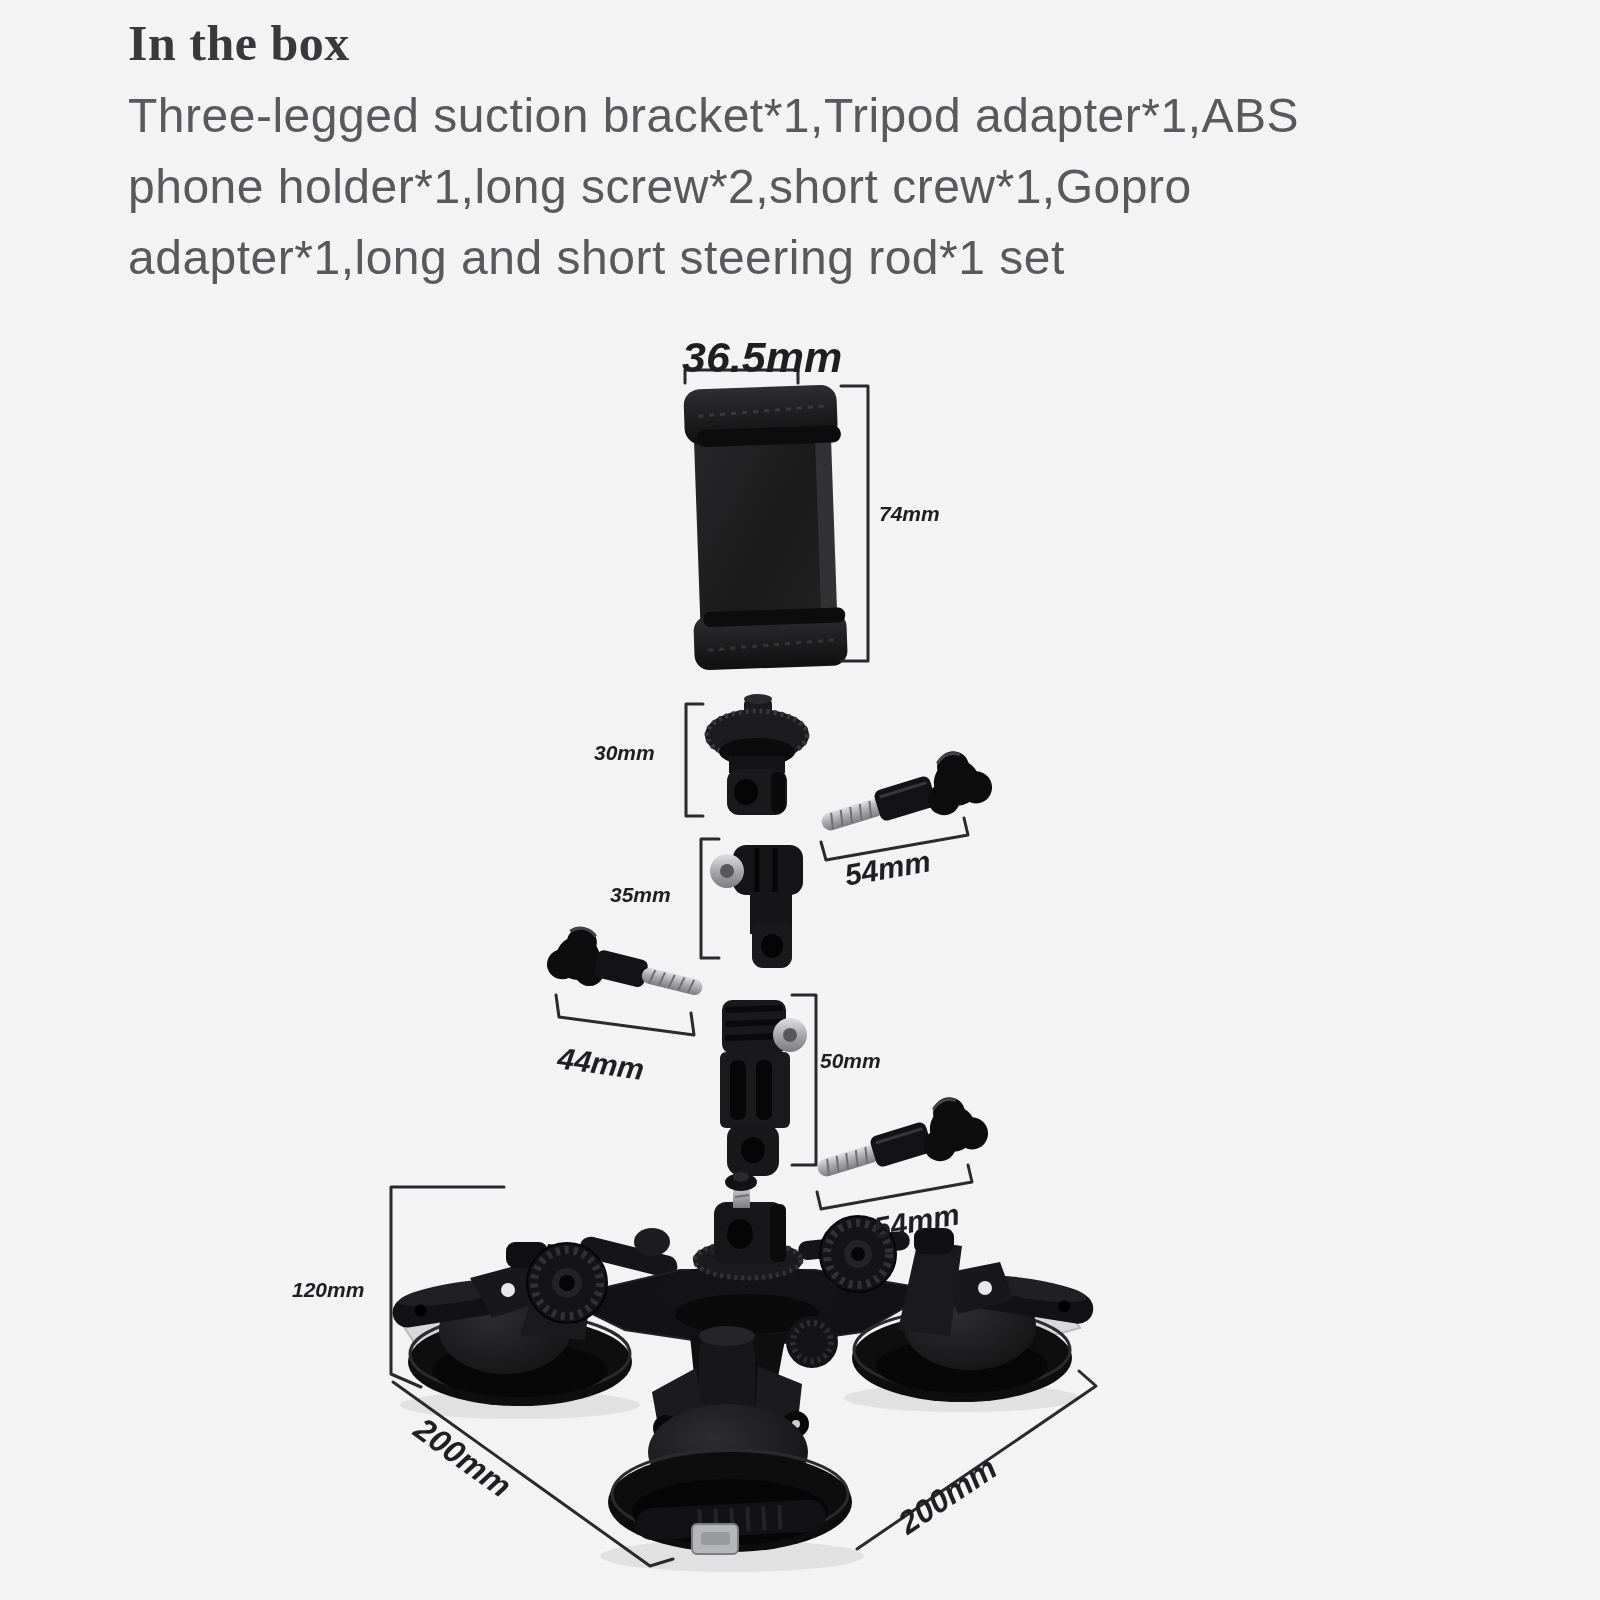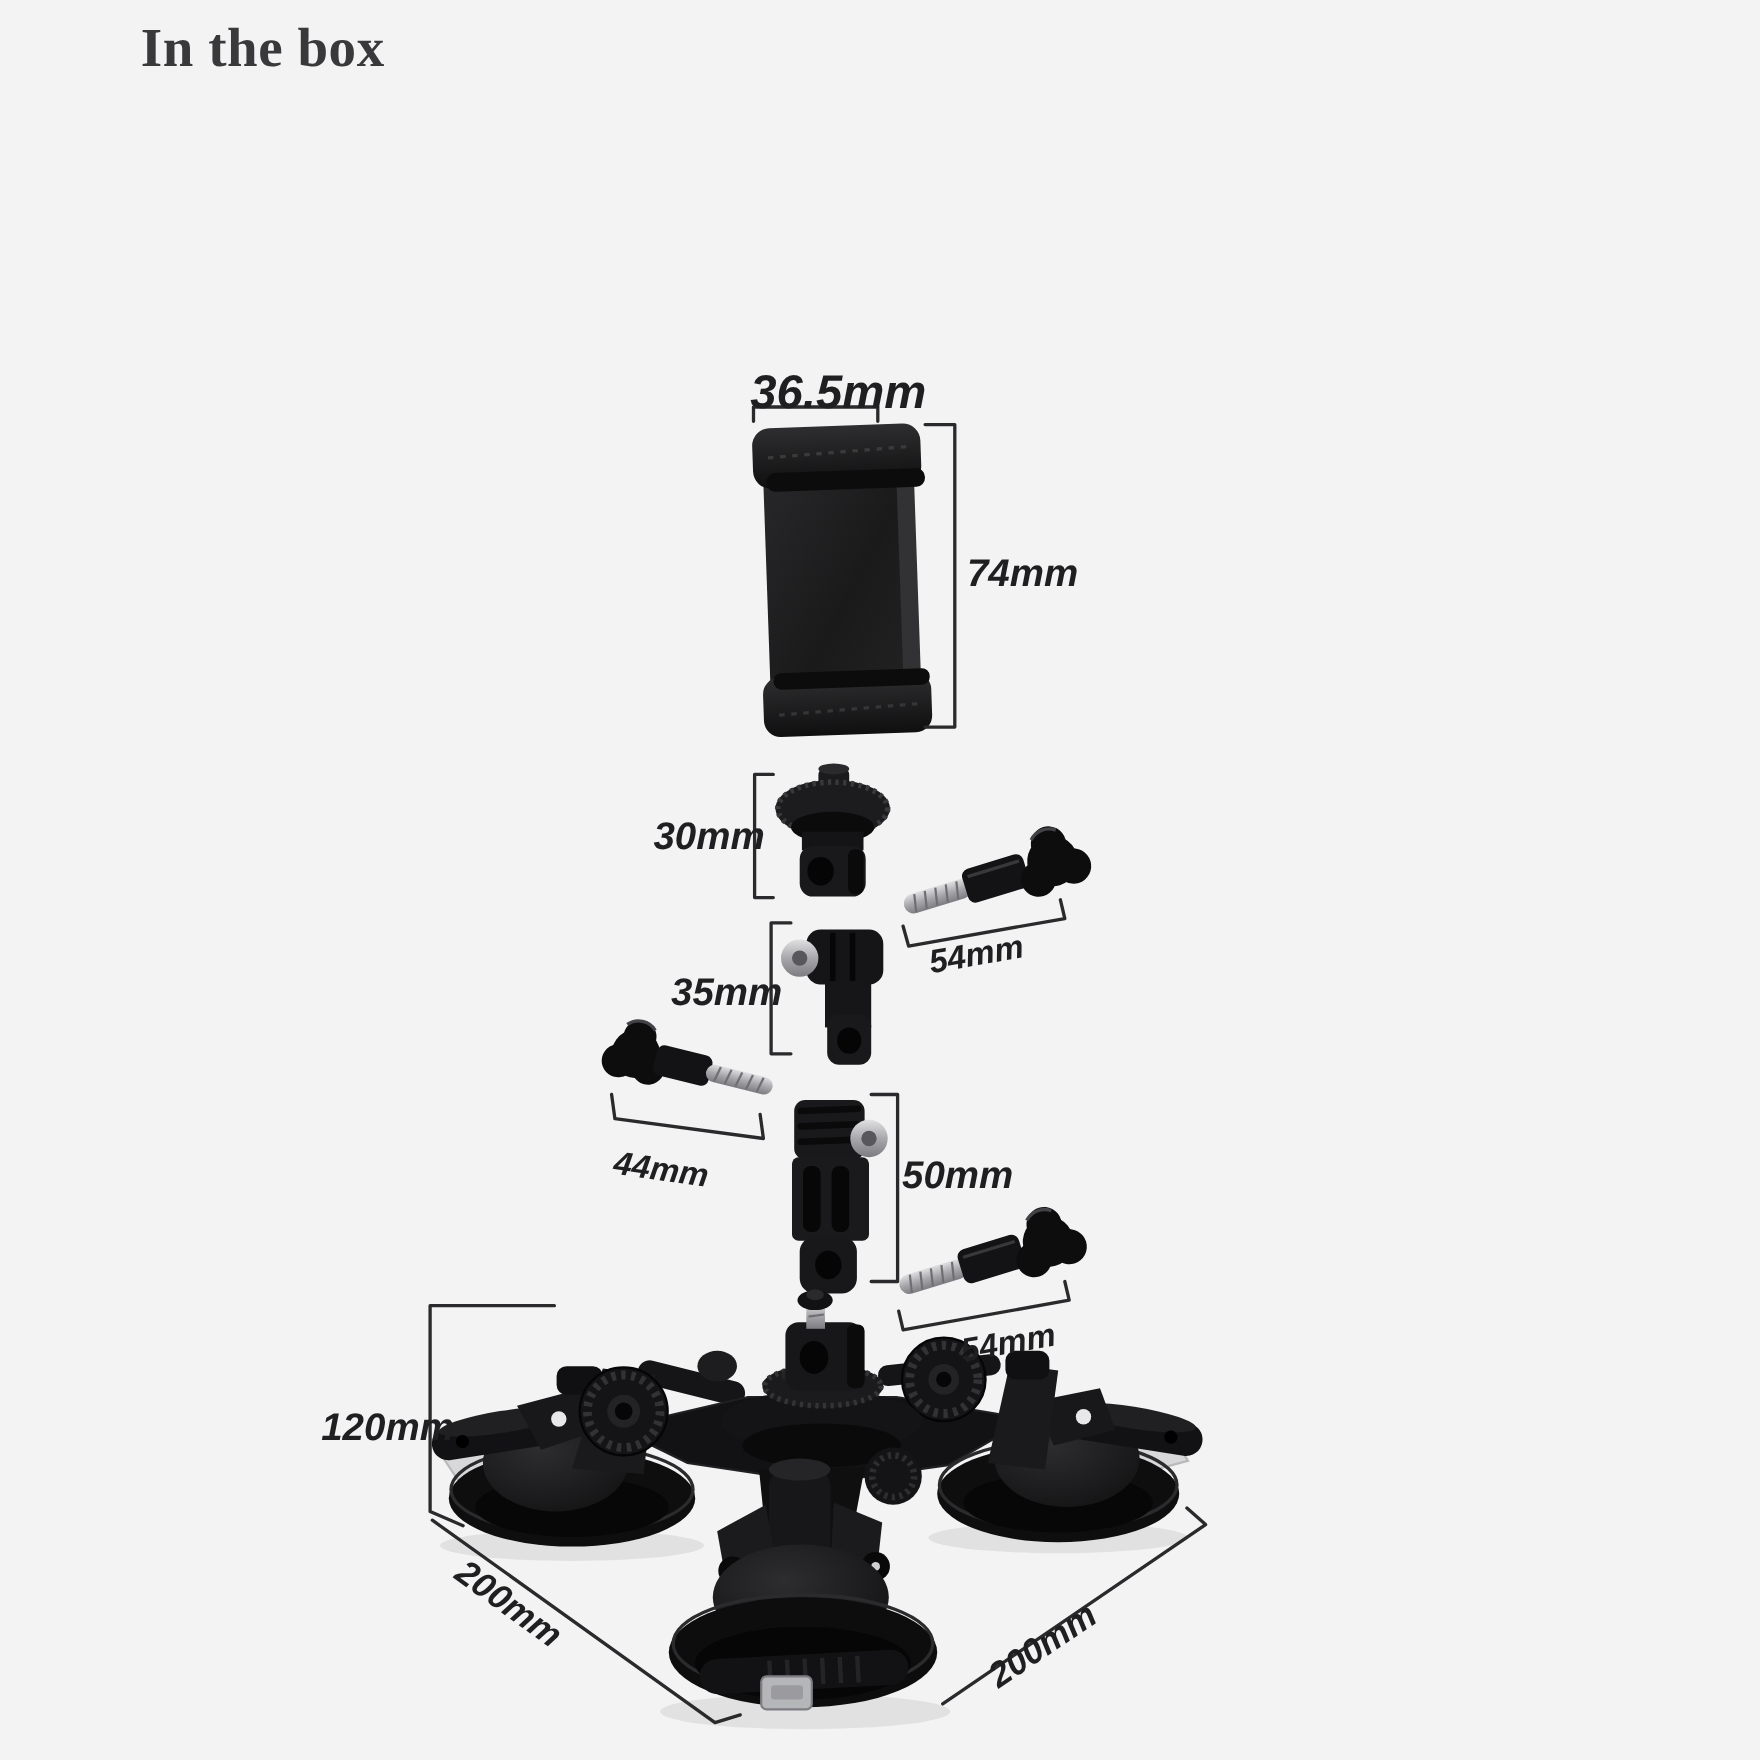--- a/index.html
+++ b/index.html
@@ -7,39 +7,42 @@
        background:#f3f3f4;font-family:"Liberation Sans",sans-serif;}
   .stage{position:absolute;inset:0;}
   .title{position:absolute;left:128px;top:14px;
          font-family:Liberation Serif, serif;font-weight:700;
          font-size:50px;color:#39393b;letter-spacing:0.5px;}
   .desc{position:absolute;left:128px;top:80px;width:1350px;
         font-size:48px;line-height:71px;color:#59595b;
         letter-spacing:0.5px;white-space:pre-line;font-weight:400;}
   svg{position:absolute;left:0;top:0;}
   .dim{position:absolute;font-style:italic;font-weight:700;
-       font-size:35px;color:#1f1f21;white-space:nowrap;}
+       font-size:21px;color:#1f1f21;white-space:nowrap;}
   .d-36  {left:682px;top:333px;font-size:43px;}
   .d-74  {left:879px;top:502px;}
   .d-30  {left:594px;top:741px;font-style:italic;}
   .d-54t {left:845px;top:859px;font-size:30px;transform:rotate(-10deg);transform-origin:left center;}
   .d-35  {left:610px;top:883px;}
   .d-44  {left:558px;top:1041px;font-size:30px;transform:rotate(8deg);transform-origin:left center;}
   .d-50  {left:820px;top:1049px;}
   .d-54b {left:874px;top:1212px;font-size:30px;transform:rotate(-10deg);transform-origin:left center;}
   .d-120 {left:292px;top:1278px;}
   .d-200l{left:418px;top:1407px;font-size:32px;transform:rotate(36deg);transform-origin:left center;}
   .d-200r{left:902px;top:1508px;font-size:32px;transform:rotate(-34deg);transform-origin:left center;}
 </style>
 </head>
 <body>
 
 <div class="stage">
 
   <div class="title">In the box</div>
+  <div class="desc">Three-legged suction bracket*1,Tripod adapter*1,ABS
+phone holder*1,long screw*2,short crew*1,Gopro
+adapter*1,long and short steering rod*1 set</div>
 
   <svg width="1600" height="1600" viewBox="0 0 1600 1600">
     <defs>
       <linearGradient id="silver" x1="0" y1="0" x2="0" y2="1">
         <stop offset="0" stop-color="#e0e0e2"></stop>
           <stop offset="0.5" stop-color="#a8a8ac"></stop>
           <stop offset="1" stop-color="#7d7d81"></stop>
       </linearGradient>
       <linearGradient id="jawg" x1="0" y1="0" x2="0" y2="1">
         <stop offset="0" stop-color="#2e2e30"></stop>

